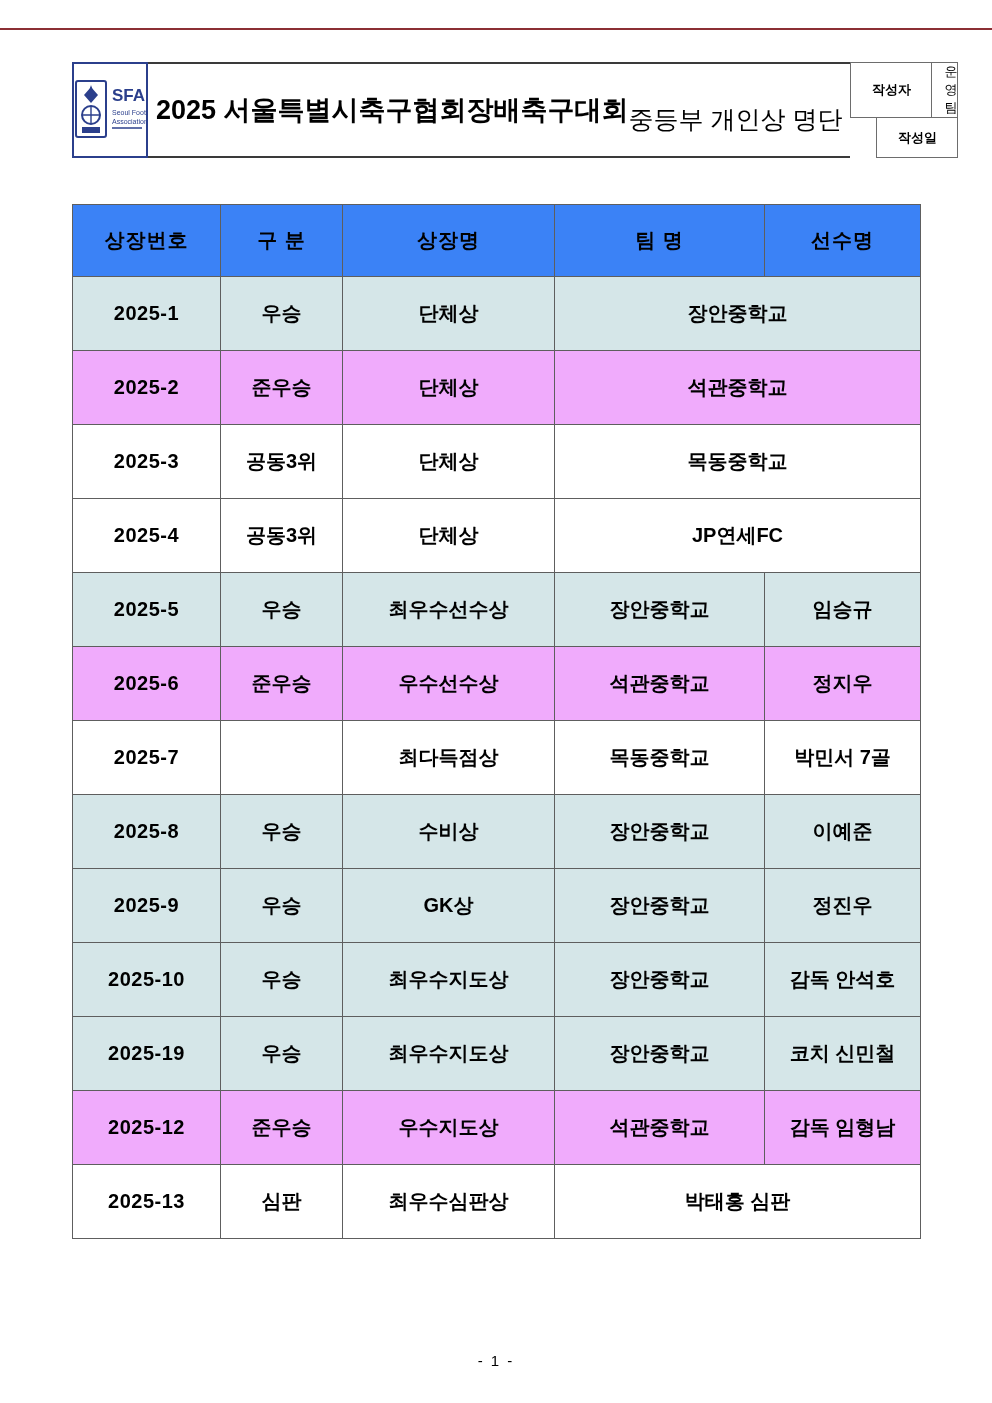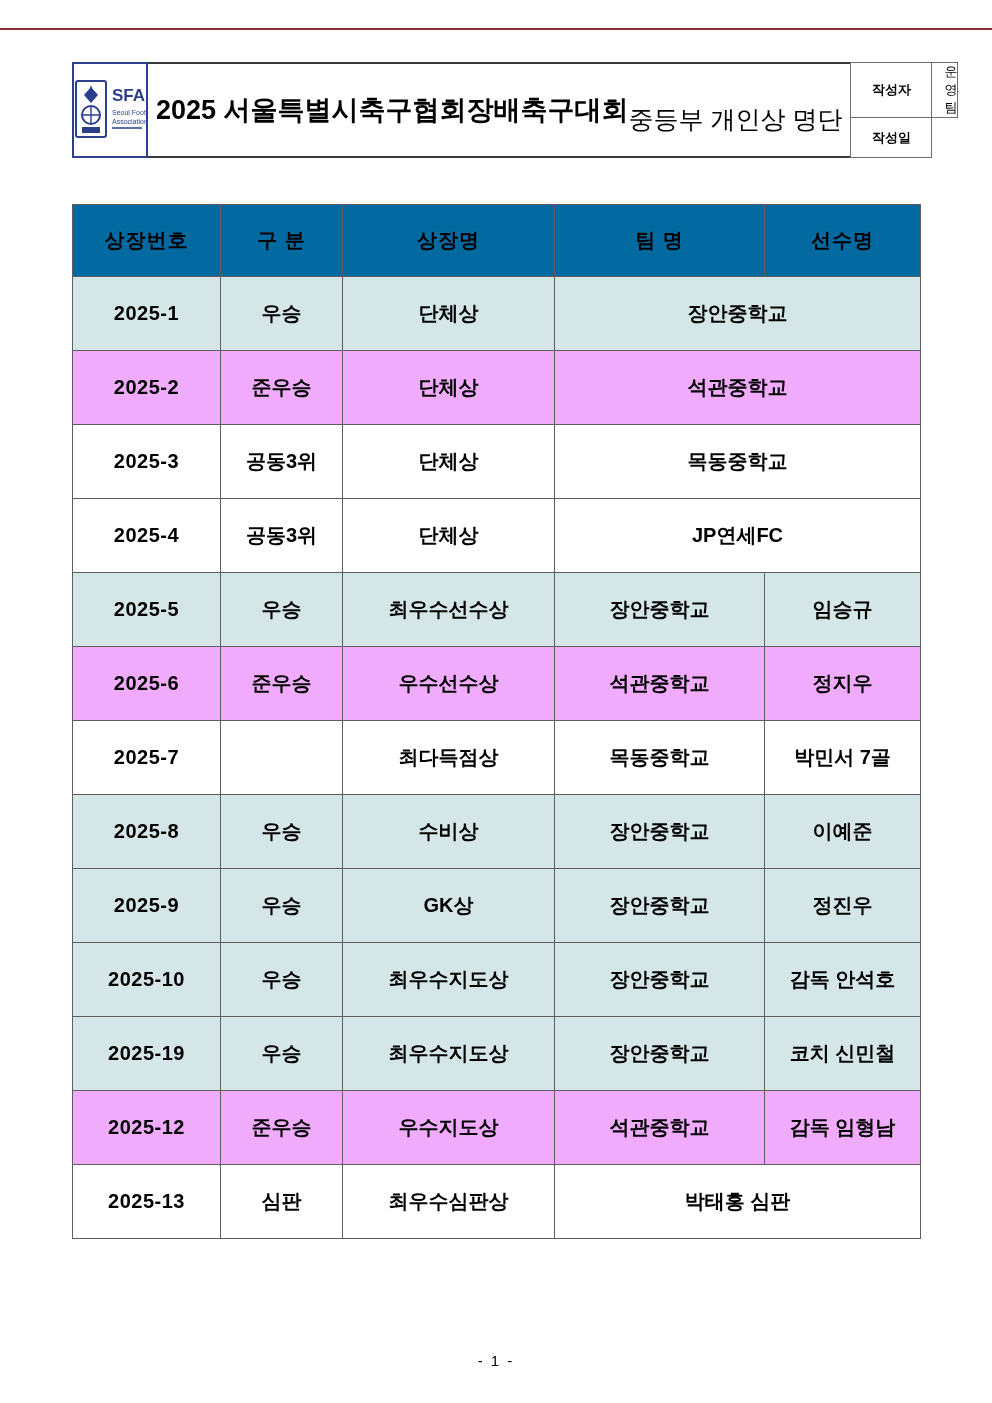--- a/index.html
+++ b/index.html
@@ -86,21 +86,21 @@
     width: 222px;
     display: flex;
     flex-direction: column;
     box-sizing: border-box;
   }
   .meta-row {
     flex: 1;
     display: flex;
     align-items: stretch;
   }
-  .meta-row + .meta-row { border-top: 1px solid #6d6d6d; }
+  .meta-row + .meta-row { border-top: 1px solid #6d6d6d; justify-content: flex-end; }
   .meta-label {
     width: 82px;
     border-left: 1px solid #6d6d6d;
     border-right: 1px solid #6d6d6d;
     display: flex;
     align-items: center;
     justify-content: center;
     font-size: 13px;
     font-weight: bold;
     box-sizing: border-box;
@@ -133,21 +133,21 @@
     border: 1px solid #5e5e5e;
     text-align: center;
     vertical-align: middle;
     font-size: 20px;
     font-weight: bold;
     height: 74px;
     box-sizing: border-box;
     padding: 0 4px;
   }
   .award-table thead th {
-    background: #0369a1;
+    background: #3b82f6;
     height: 72px;
     font-size: 20px;
     letter-spacing: 1px;
   }
   .col-no    { width: 148px; }
   .col-div   { width: 122px; }
   .col-award { width: 212px; }
   .col-team  { width: 210px; }
   .col-player{ width: 156px; }
 

